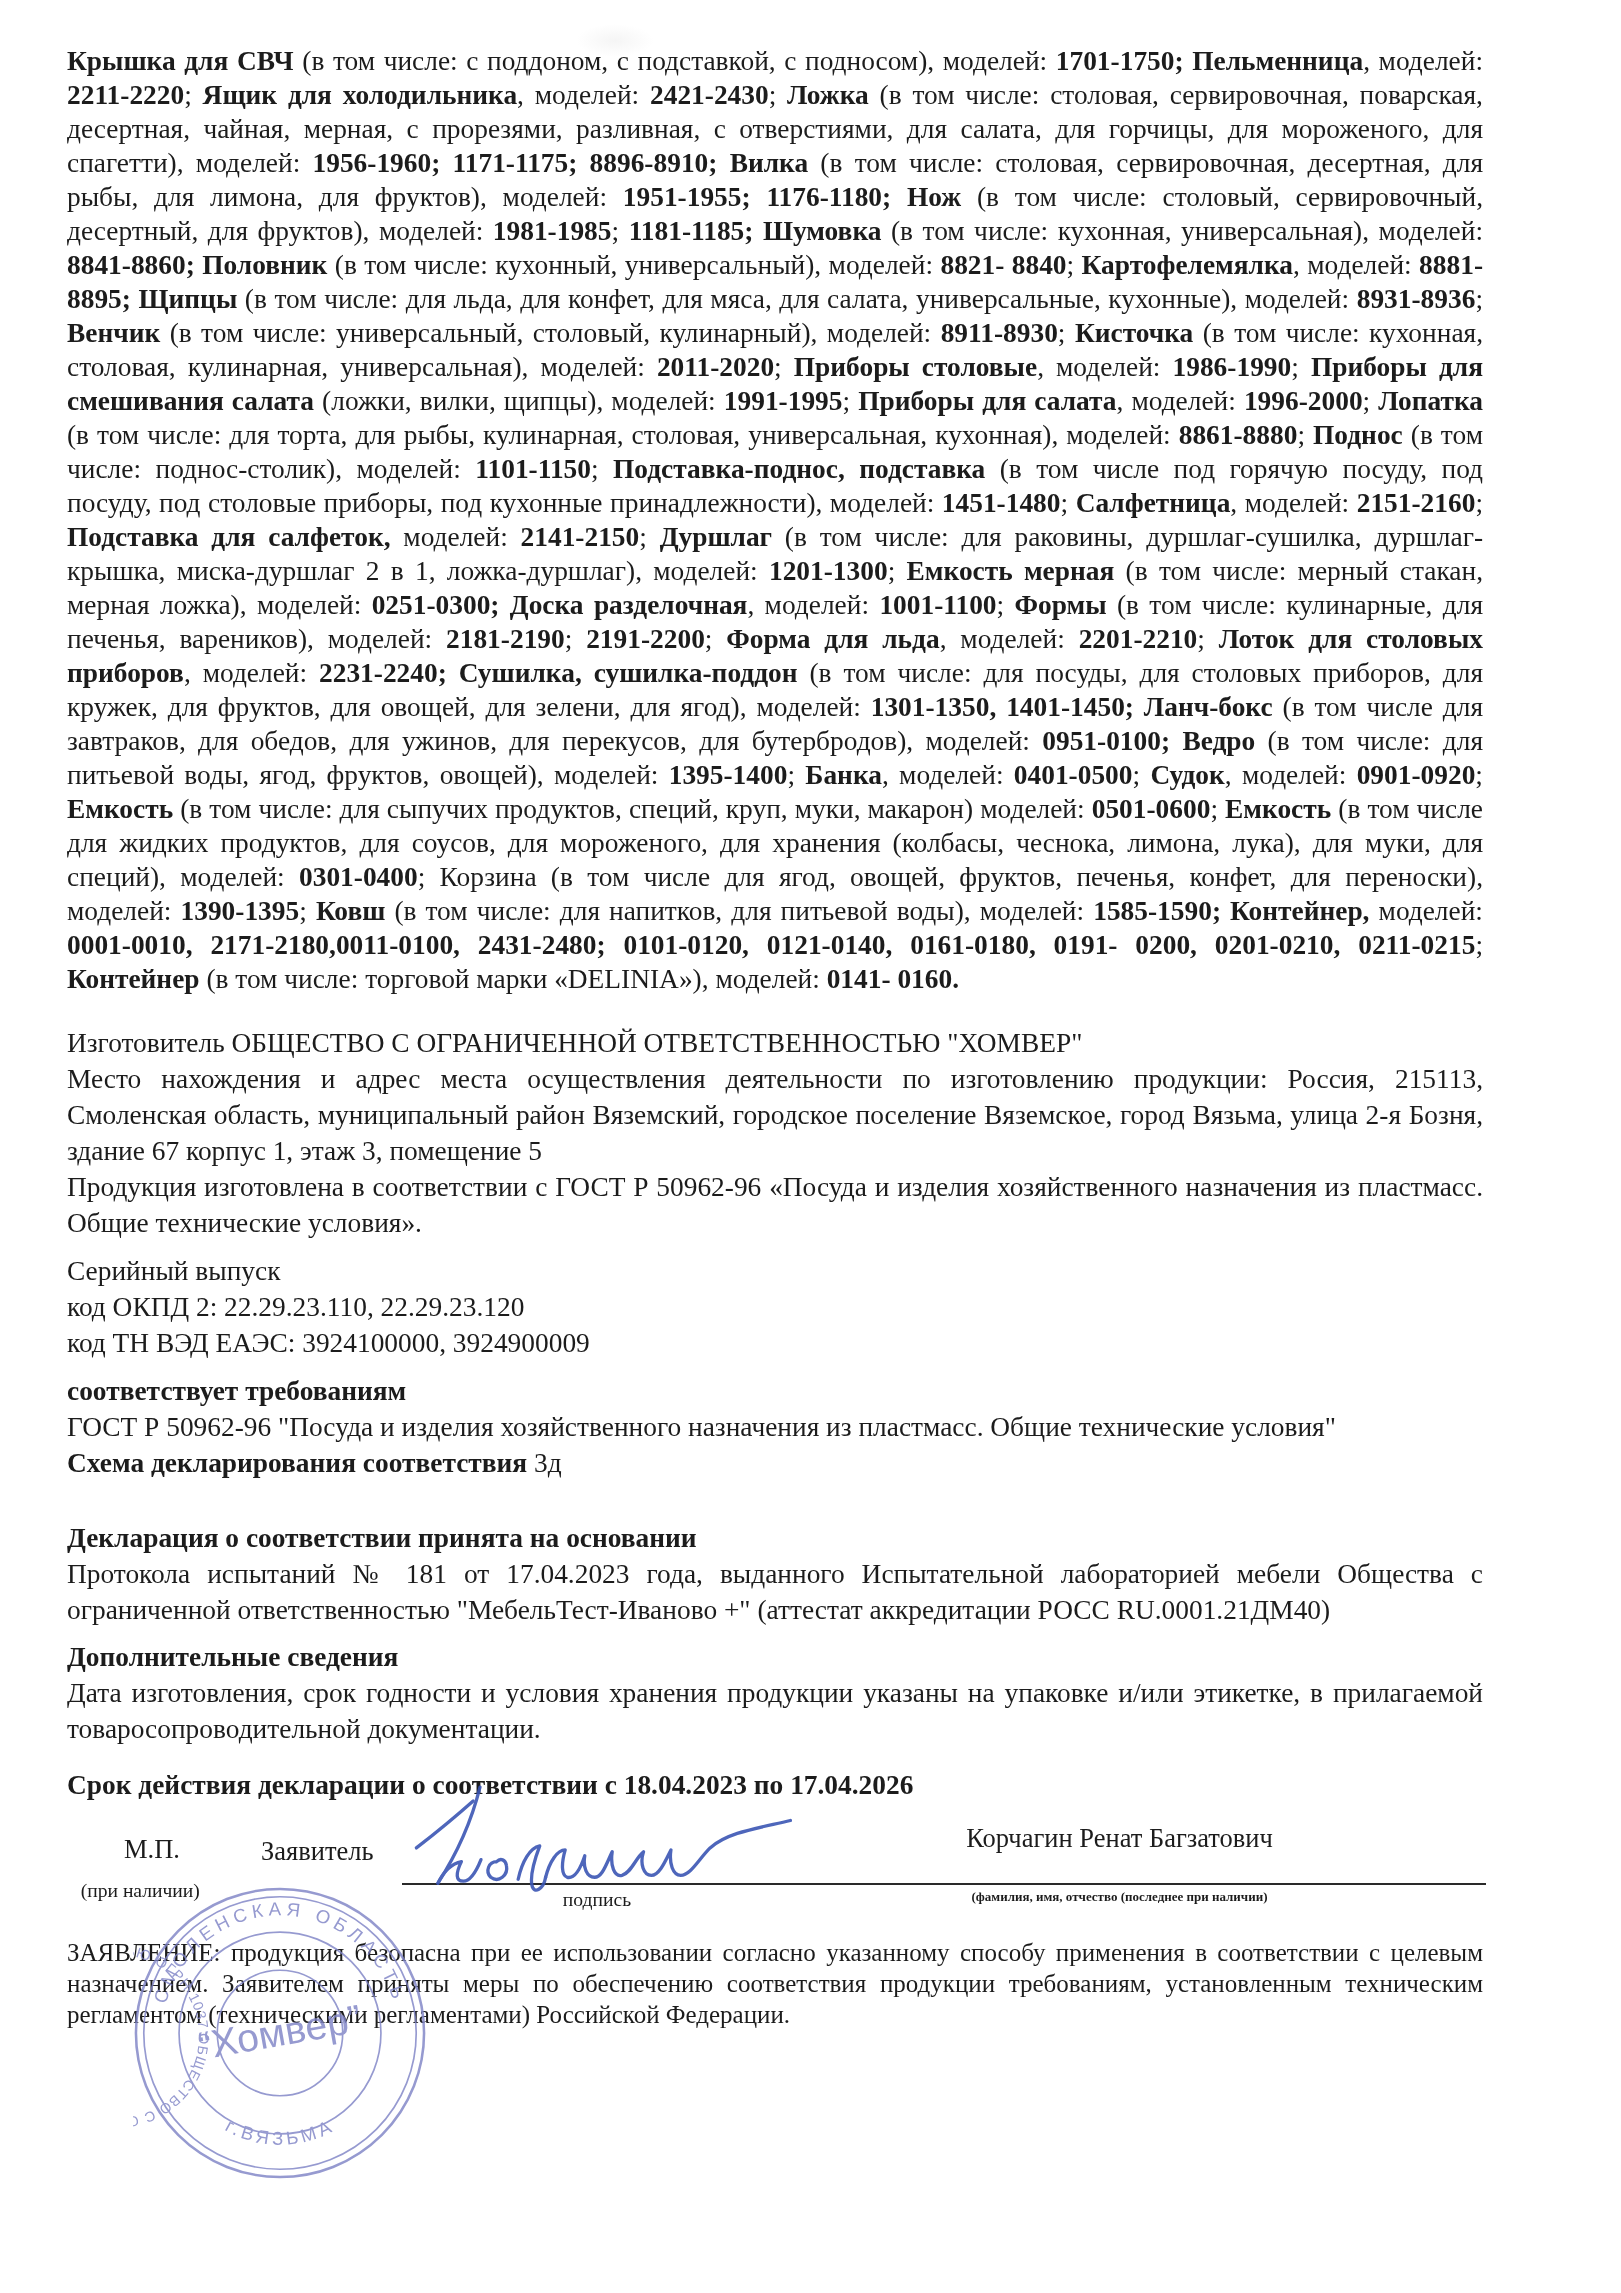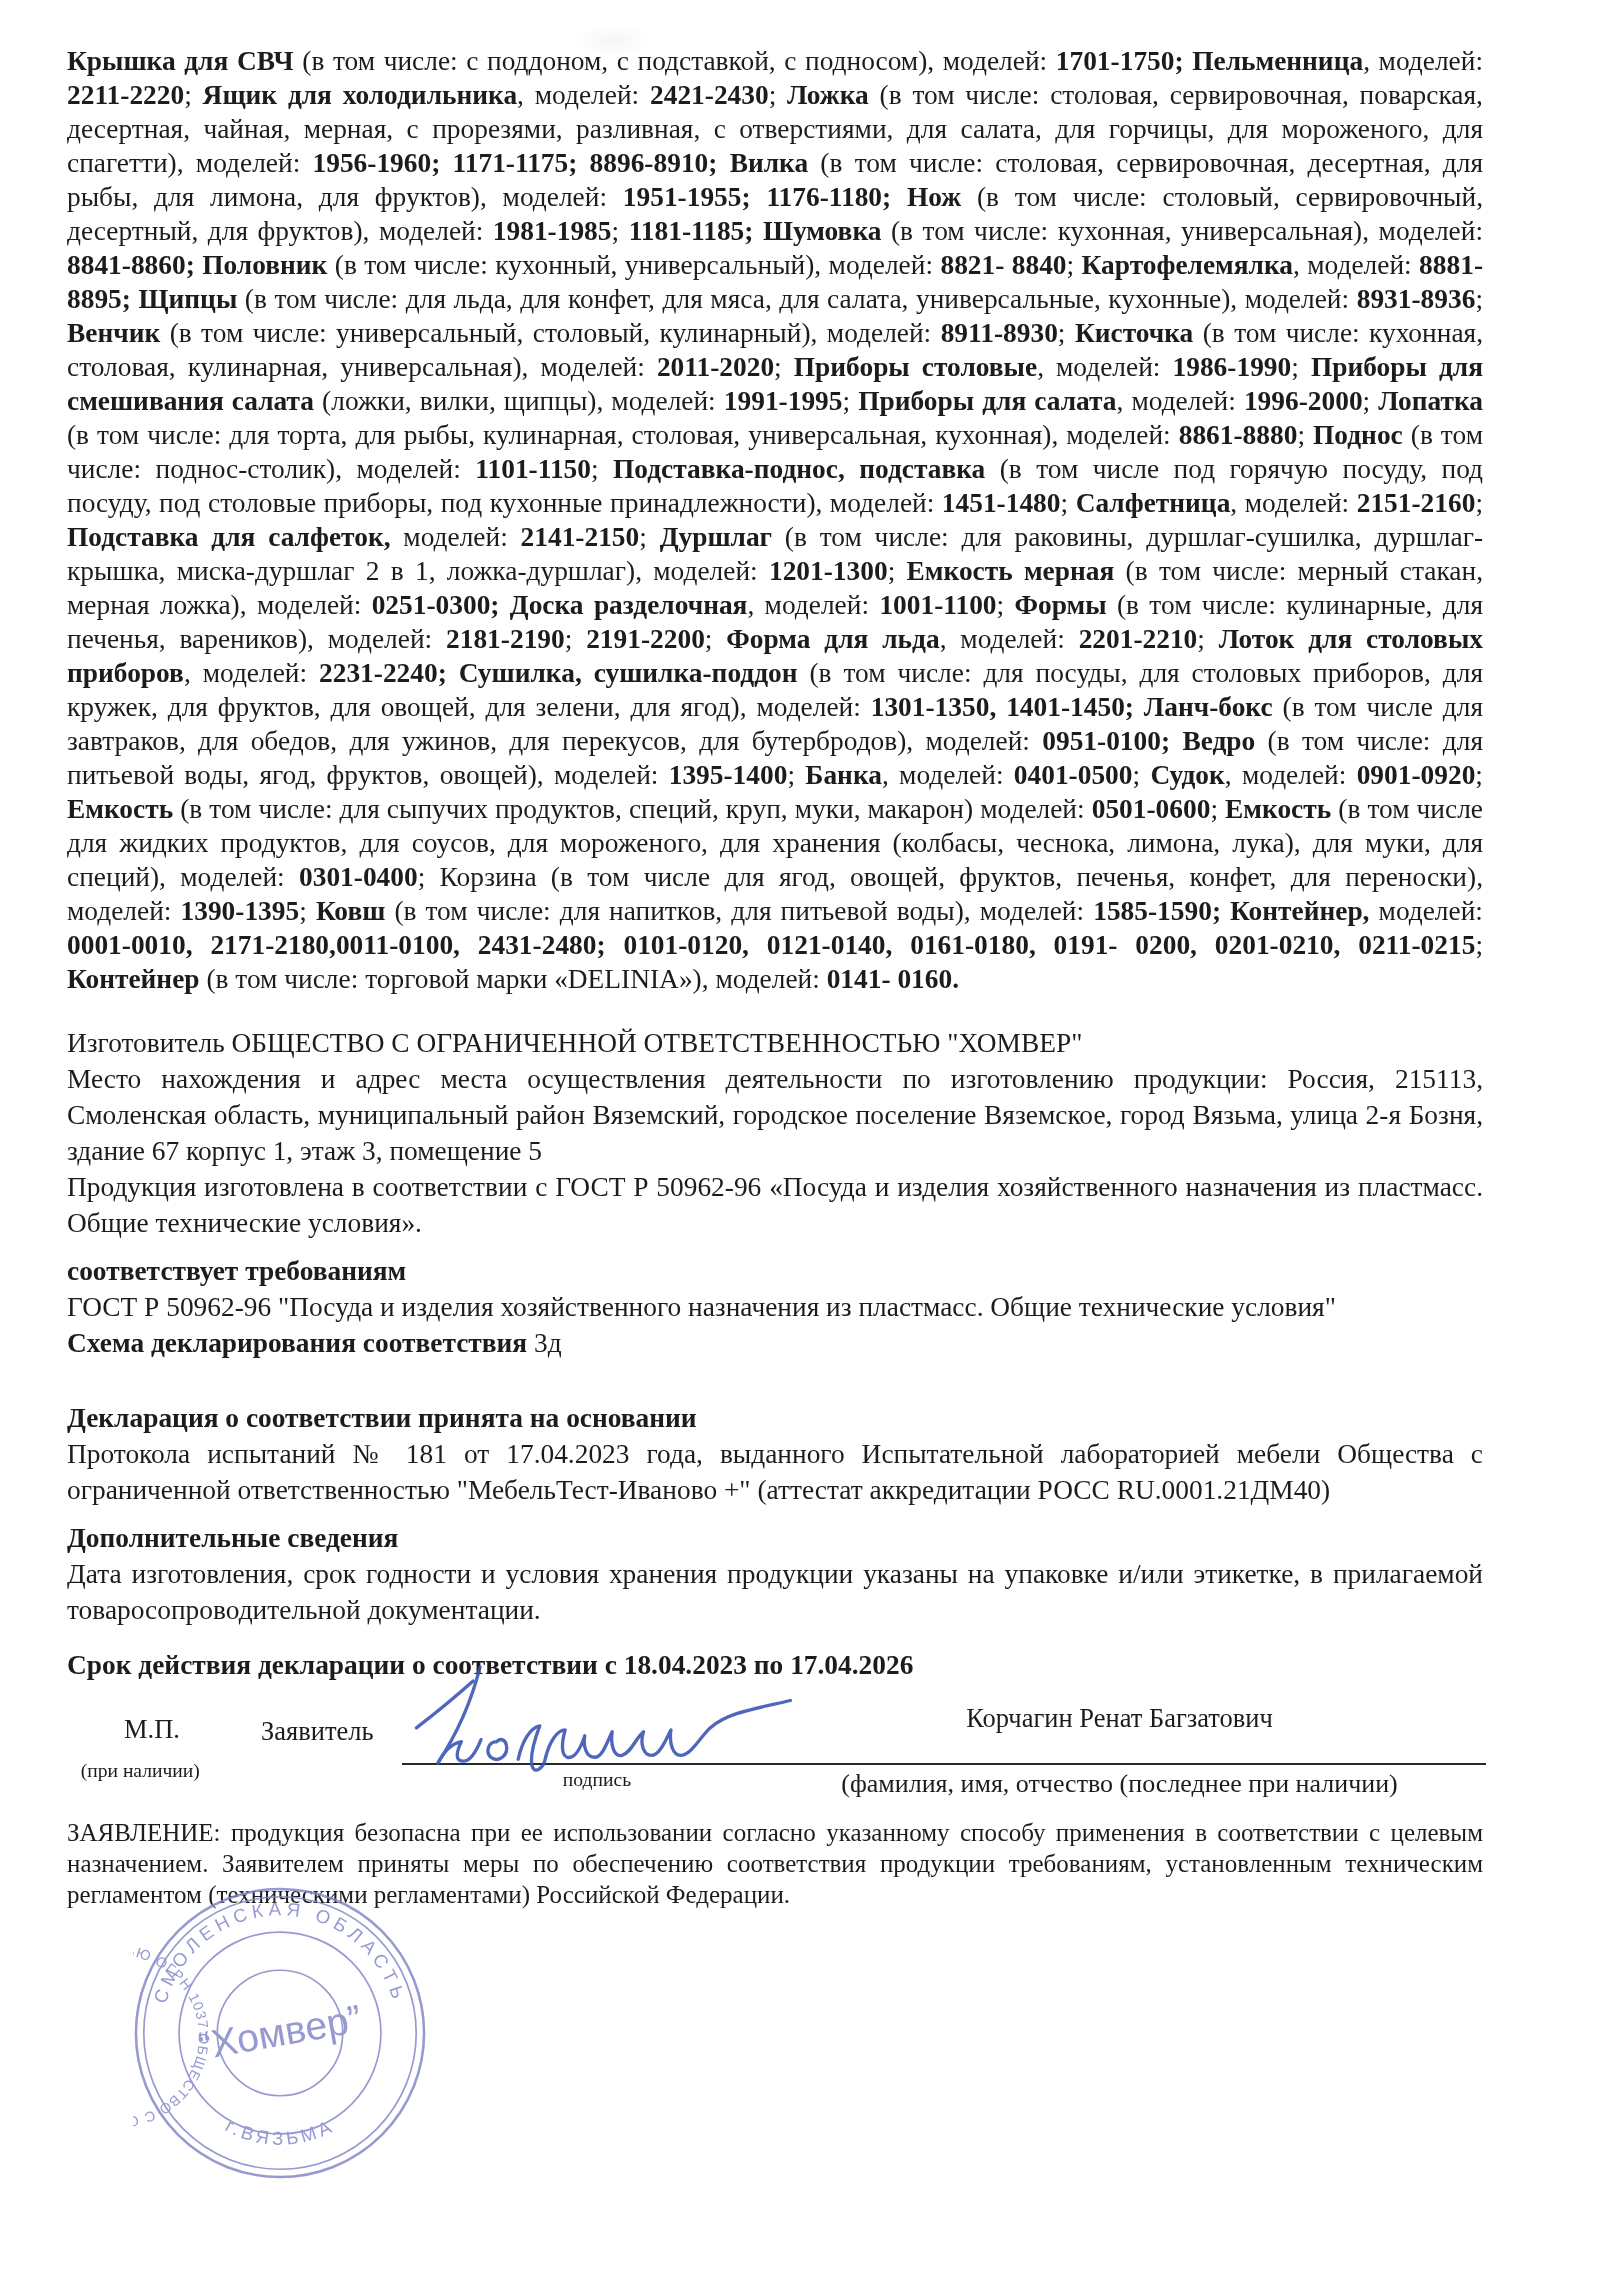--- a/index.html
+++ b/index.html
@@ -26,21 +26,21 @@
   .bold{font-weight:bold;}
   .validity{margin-top:19.6px;font-size:27.4px;line-height:36px;font-weight:bold;}
   .sig-row{position:relative;margin-top:3.9px;height:122px;font-size:26.5px;}
   .sig-mp{position:absolute;left:57px;top:27.4px;}
   .sig-mp-note{position:absolute;left:13.7px;top:73px;font-size:19.6px;}
   .sig-applicant{position:absolute;left:194px;top:29px;}
   .sig-line{position:absolute;left:335px;top:0;width:390px;height:76px;border-bottom:2.5px solid #2a2a2a;}
   .sig-caption{position:absolute;left:335px;top:82px;width:390px;text-align:center;font-size:19.6px;}
   .sig-name{position:absolute;left:686px;top:15.7px;width:733px;text-align:center;}
   .name-line{position:absolute;left:686px;top:0;width:733px;height:76px;border-bottom:2.5px solid #2a2a2a;}
-  .name-caption{position:absolute;left:686px;top:82px;width:733px;text-align:center;font-size:26px;}
+  .name-caption{position:absolute;left:686px;top:82px;width:733px;text-align:center;font-size:13px;font-weight:bold;}
   .autograph{position:absolute;left:320px;top:-21.6px;width:421px;height:118px;pointer-events:none;}
   .statement{margin-top:7.8px;font-size:25px;line-height:31px;text-align:justify;}
   .stamp{
     position:absolute;left:133px;top:1886px;width:294px;height:294px;
     opacity:.82;pointer-events:none;z-index:5;
     font-family:"Liberation Sans","DejaVu Sans",sans-serif;
   }
   .smudge{position:absolute;left:576px;top:23.5px;width:78px;height:33px;border-radius:50%;
     background:radial-gradient(ellipse at center,#9a9a9a 0%,transparent 70%);opacity:.10;}
 </style>
@@ -54,20 +54,25 @@
   <div class="content">
 
     <p class="products"><b>Крышка для СВЧ </b><span>(в том числе: с поддоном, с подставкой, с подносом), моделей: </span><b>1701-1750; Пельменница</b><span>, моделей: </span><b>2211-2220</b><span>; </span><b>Ящик для холодильника</b><span>, моделей: </span><b>2421-2430</b><span>; </span><b>Ложка</b><span> (в том числе: столовая, сервировочная, поварская, десертная, чайная, мерная, с прорезями, разливная, с отверстиями, для салата, для горчицы, для мороженого, для спагетти), моделей: </span><b>1956-1960; 1171-1175; 8896-8910; Вилка</b><span> (в том числе: столовая, сервировочная, десертная, для рыбы, для лимона, для фруктов), моделей: </span><b>1951-1955; 1176-1180; Нож</b><span> (в том числе: столовый, сервировочный, десертный, для фруктов), моделей: </span><b>1981-1985</b><span>; </span><b>1181-1185; Шумовка</b><span> (в том числе: кухонная, универсальная), моделей: </span><b>8841-8860; Половник</b><span> (в том числе: кухонный, универсальный), моделей: </span><b>8821- 8840</b><span>; </span><b>Картофелемялка</b><span>, моделей: </span><b>8881-8895; Щипцы</b><span> (в том числе: для льда, для конфет, для мяса, для салата, универсальные, кухонные), моделей: </span><b>8931-8936</b><span>; </span><b>Венчик</b><span> (в том числе: универсальный, столовый, кулинарный), моделей: </span><b>8911-8930</b><span>; </span><b>Кисточка</b><span> (в том числе: кухонная, столовая, кулинарная, универсальная), моделей: </span><b>2011-2020</b><span>; </span><b>Приборы столовые</b><span>, моделей: </span><b>1986-1990</b><span>; </span><b>Приборы для смешивания салата</b><span> (ложки, вилки, щипцы), моделей: </span><b>1991-1995</b><span>; </span><b>Приборы для салата</b><span>, моделей: </span><b>1996-2000</b><span>; </span><b>Лопатка</b><span> (в том числе: для торта, для рыбы, кулинарная, столовая, универсальная, кухонная), моделей: </span><b>8861-8880</b><span>; </span><b>Поднос</b><span> (в том числе: поднос-столик), моделей: </span><b>1101-1150</b><span>; </span><b>Подставка-поднос, подставка</b><span> (в том числе под горячую посуду, под посуду, под столовые приборы, под кухонные принадлежности), моделей: </span><b>1451-1480</b><span>; </span><b>Салфетница</b><span>, моделей: </span><b>2151-2160</b><span>; </span><b>Подставка для салфеток,</b><span> моделей: </span><b>2141-2150</b><span>; </span><b>Дуршлаг</b><span> (в том числе: для раковины, дуршлаг-сушилка, дуршлаг-крышка, миска-дуршлаг 2 в 1, ложка-дуршлаг), моделей: </span><b>1201-1300</b><span>; </span><b>Емкость мерная</b><span> (в том числе: мерный стакан, мерная ложка), моделей: </span><b>0251-0300; Доска разделочная</b><span>, моделей: </span><b>1001-1100</b><span>; </span><b>Формы</b><span> (в том числе: кулинарные, для печенья, вареников), моделей: </span><b>2181-2190</b><span>; </span><b>2191-2200</b><span>; </span><b>Форма для льда</b><span>, моделей: </span><b>2201-2210</b><span>; </span><b>Лоток для столовых приборов</b><span>, моделей: </span><b>2231-2240; Сушилка, сушилка-поддон</b><span> (в том числе: для посуды, для столовых приборов, для кружек, для фруктов, для овощей, для зелени, для ягод), моделей: </span><b>1301-1350, 1401-1450; Ланч-бокс</b><span> (в том числе для завтраков, для обедов, для ужинов, для перекусов, для бутербродов), моделей: </span><b>0951-0100; Ведро</b><span> (в том числе: для питьевой воды, ягод, фруктов, овощей), моделей: </span><b>1395-1400</b><span>; </span><b>Банка</b><span>, моделей: </span><b>0401-0500</b><span>; </span><b>Судок</b><span>, моделей: </span><b>0901-0920</b><span>; </span><b>Емкость</b><span> (в том числе: для сыпучих продуктов, специй, круп, муки, макарон) моделей: </span><b>0501-0600</b><span>; </span><b>Емкость</b><span> (в том числе для жидких продуктов, для соусов, для мороженого, для хранения (колбасы, чеснока, лимона, лука), для муки, для специй), моделей: </span><b>0301-0400</b><span>; Корзина (в том числе для ягод, овощей, фруктов, печенья, конфет, для переноски), моделей: </span><b>1390-1395</b><span>; </span><b>Ковш</b><span> (в том числе: для напитков, для питьевой воды), моделей: </span><b>1585-1590; Контейнер,</b><span> моделей: </span><b>0001-0010, 2171-2180,0011-0100, 2431-2480; 0101-0120, 0121-0140, 0161-0180, 0191- 0200, 0201-0210, 0211-0215</b><span>; </span><b>Контейнер</b><span> (в том числе: торговой марки «DELINIA»), моделей: </span><b>0141- 0160.</b></p>
 
     <div class="mfr-block">
       <p class="body-line">Изготовитель ОБЩЕСТВО С ОГРАНИЧЕННОЙ ОТВЕТСТВЕННОСТЬЮ "ХОМВЕР"</p>
       <p class="body-line just">Место нахождения и адрес места осуществления деятельности по изготовлению продукции: Россия, 215113, Смоленская область, муниципальный район Вяземский, городское поселение Вяземское, город Вязьма, улица 2-я Бозня, здание 67 корпус 1, этаж 3, помещение 5</p>
       <p class="body-line just">Продукция изготовлена в соответствии с ГОСТ Р 50962-96 «Посуда и изделия хозяйственного назначения из пластмасс. Общие технические условия».</p>
     </div>
 
+    <div class="prod-block">
+      <p class="body-line">Серийный выпуск</p>
+      <p class="body-line">код ОКПД 2: 22.29.23.110, 22.29.23.120</p>
+      <p class="body-line">код ТН ВЭД ЕАЭС: 3924100000, 3924900009</p>
+    </div>
 
     <div class="comp-block">
       <p class="body-line bold">соответствует требованиям</p>
       <p class="body-line just">ГОСТ Р 50962-96 "Посуда и изделия хозяйственного назначения из пластмасс. Общие технические условия"</p>
       <p class="body-line"><b>Схема декларирования соответствия</b><span> 3д</span></p>
     </div>
 
     <div class="basis-block">
       <p class="body-line bold">Декларация о соответствии принята на основании</p>
       <p class="body-line just">Протокола испытаний № 181 от 17.04.2023 года, выданного Испытательной лабораторией мебели Общества с ограниченной ответственностью "МебельТест-Иваново +" (аттестат аккредитации РОСС RU.0001.21ДМ40)</p>

